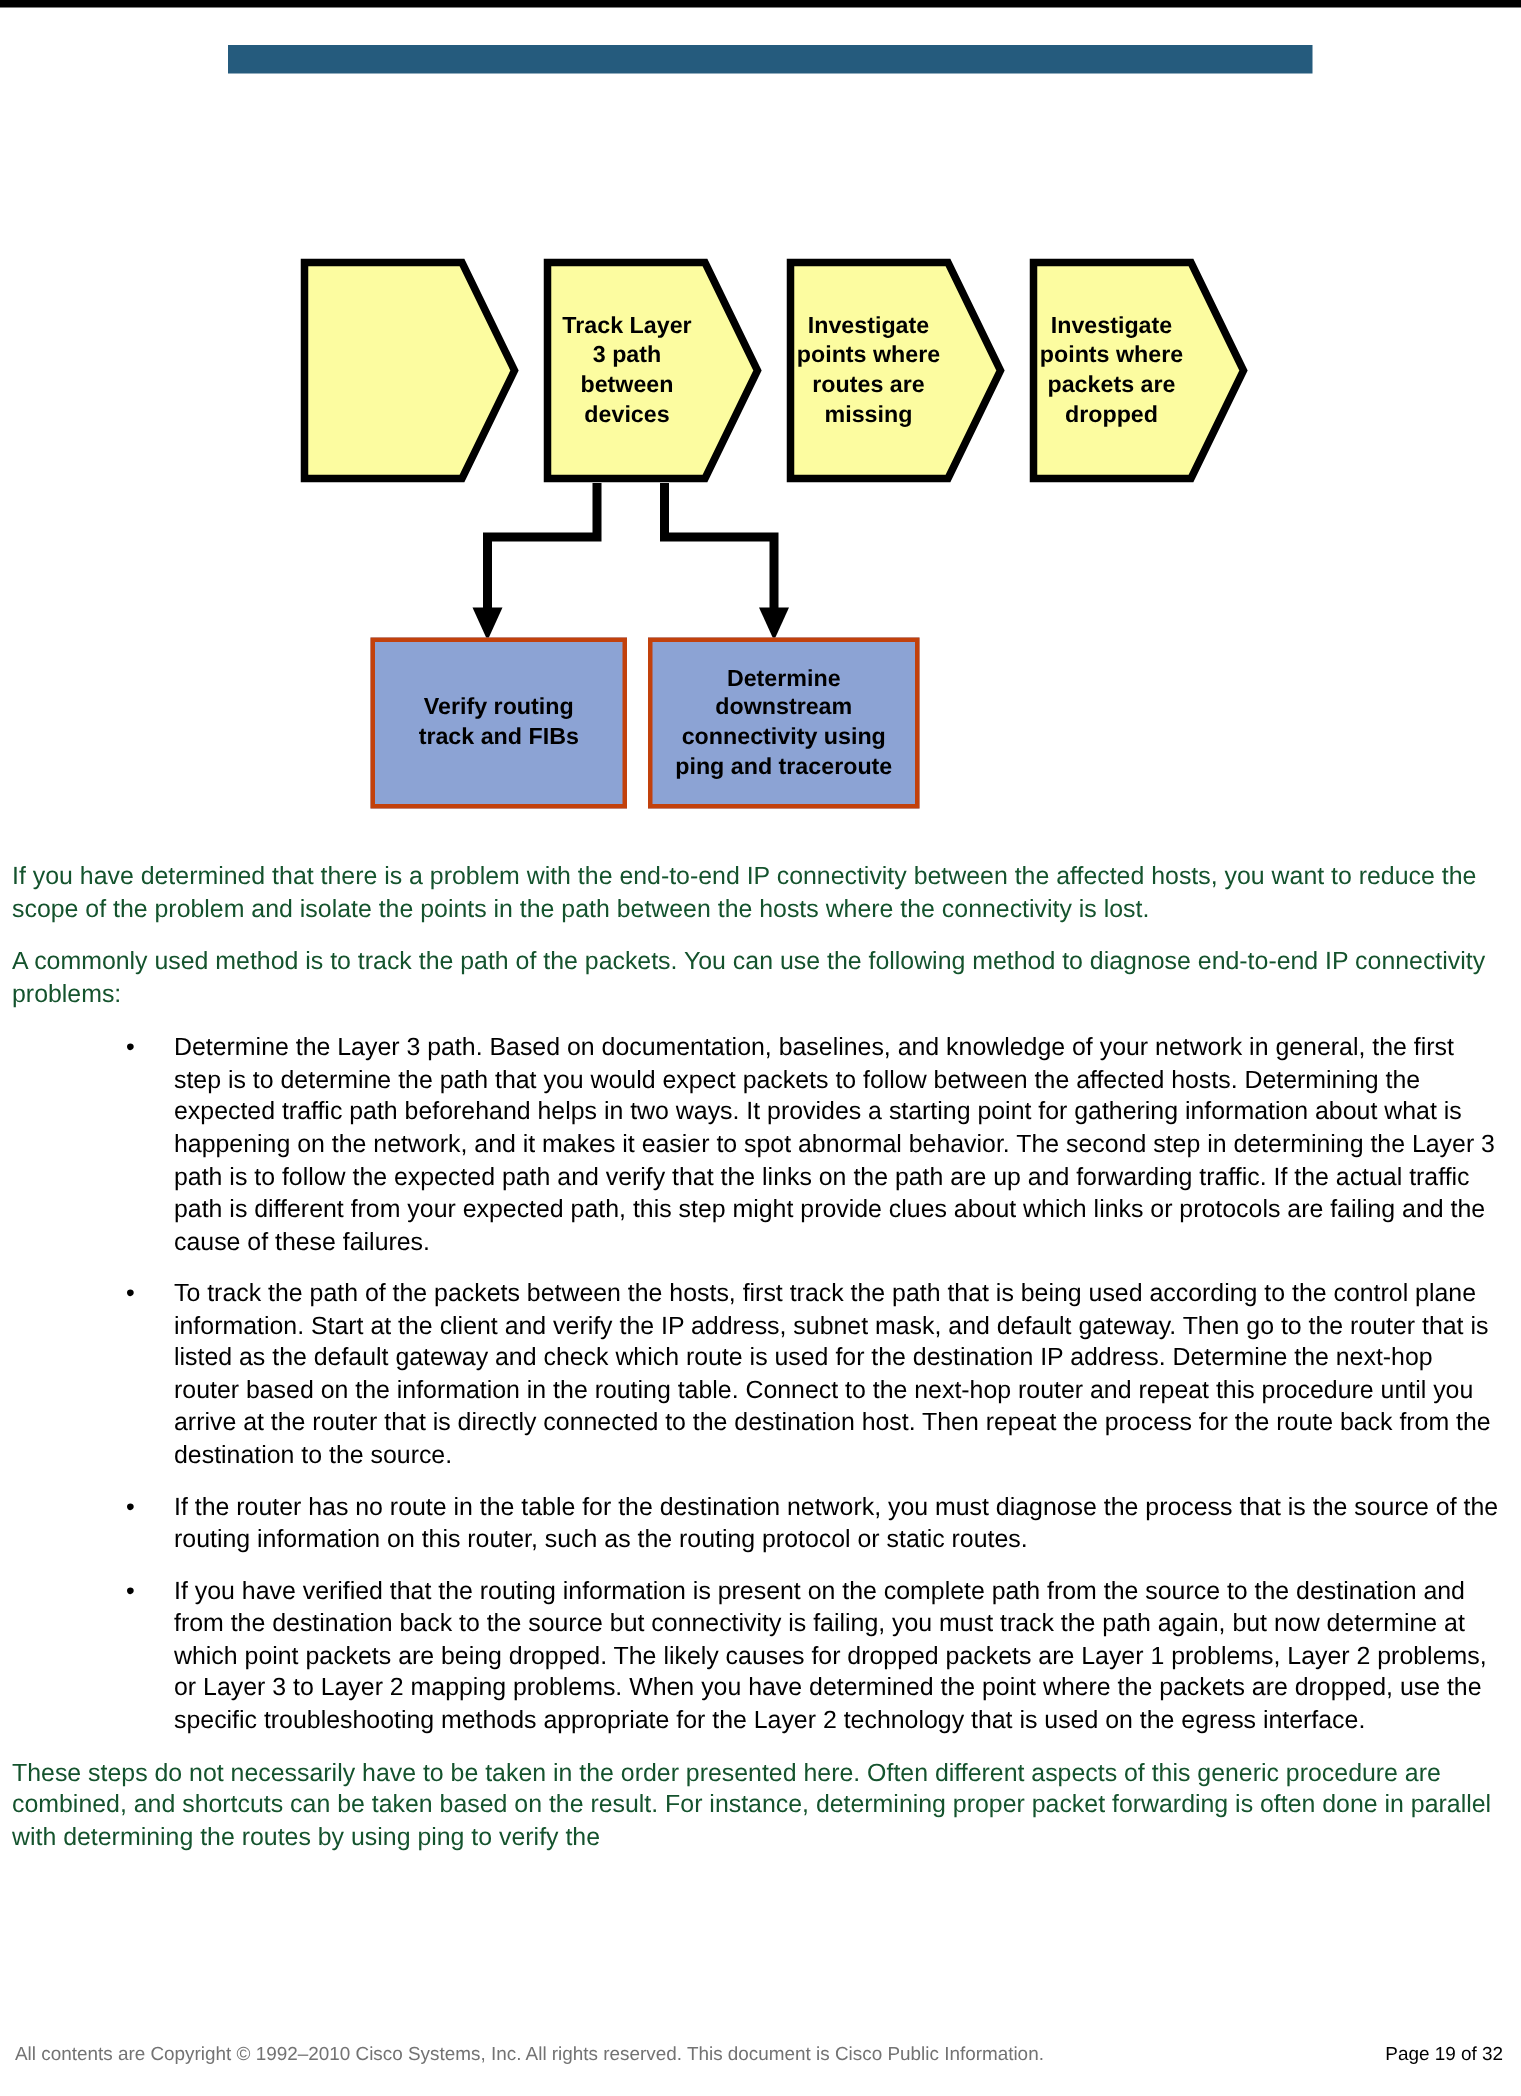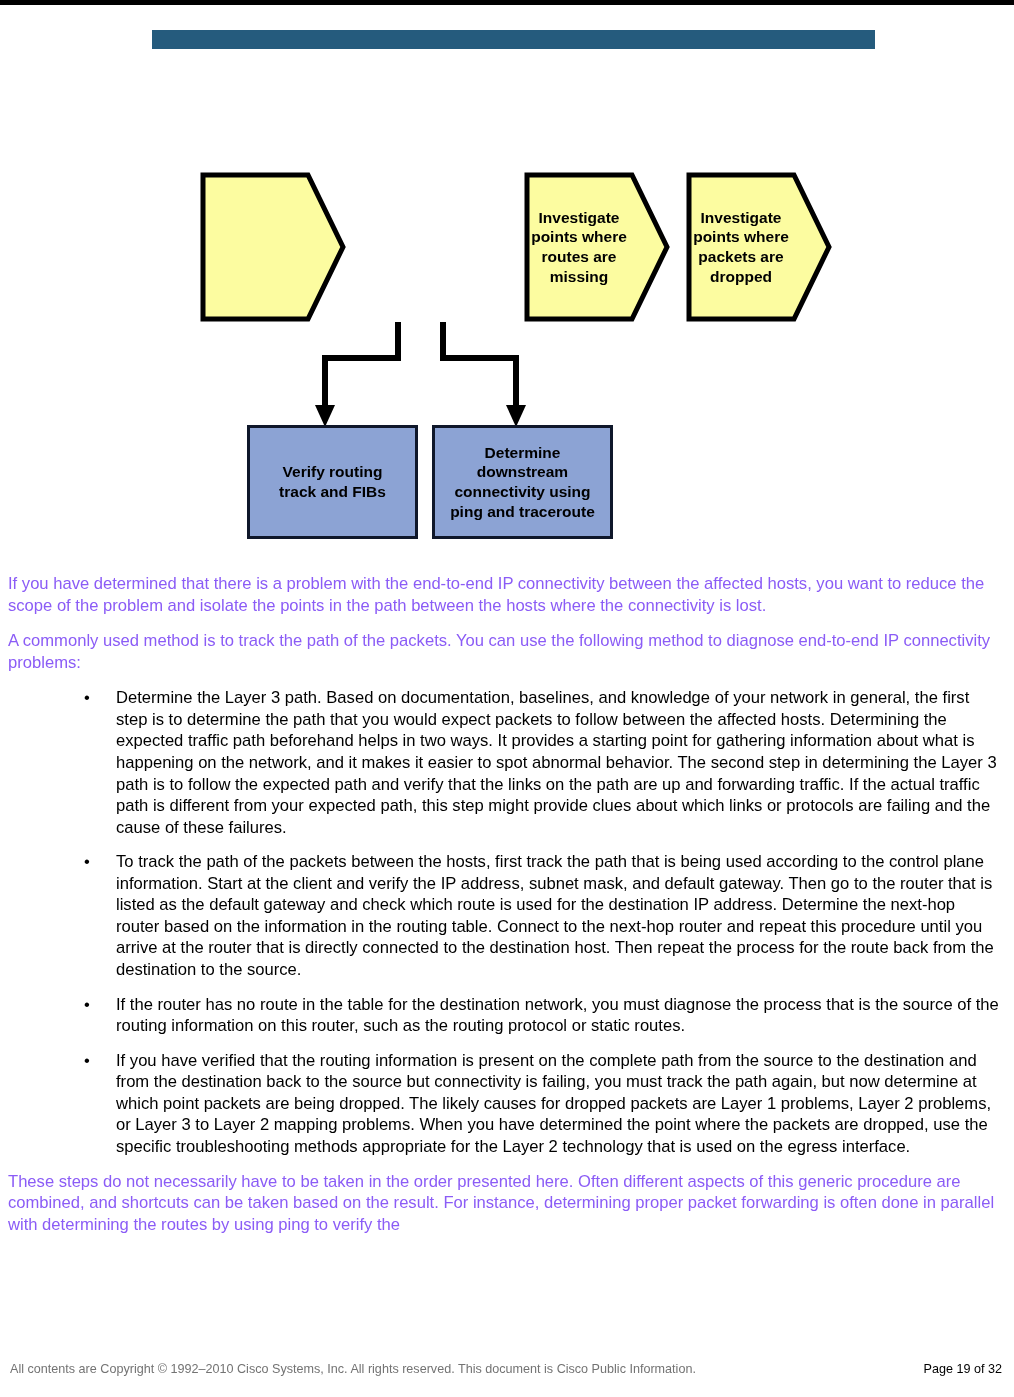--- a/index.html
+++ b/index.html
@@ -57,21 +57,21 @@
     text-align: center;
     font-size: 15.5px;
     font-weight: bold;
     line-height: 1.26;
     color: #000000;
   }
 
   .bluebox {
     position: absolute;
     background: #8CA3D4;
-    border: 3px solid #0f172a;
+    border: 3px solid #c2410c;
     box-sizing: border-box;
     display: flex;
     align-items: center;
     justify-content: center;
     text-align: center;
     font-size: 15.5px;
     font-weight: bold;
     line-height: 1.26;
     color: #000000;
   }
@@ -88,21 +88,21 @@
   #content {
     position: absolute;
     left: 8px;
     top: 573px;
     width: 1000px;
   }
   p.body {
     margin: 0 0 14px 0;
     font-size: 16.6px;
     line-height: 1.30;
-    color: #8b5cf6;
+    color: #14532d;
     text-align: left;
   }
   ul.bullets {
     list-style: none;
     margin: 0 0 6px 0;
     padding: 0;
   }
   ul.bullets li {
     position: relative;
     margin: 0 0 13px 0;
@@ -152,20 +152,29 @@
 <div id="header-blue-bar"></div>
 
 <div id="diagram">
 
   <div class="chev-wrap" style="left:200px; top:22px; width:146px; height:150px;">
     <svg class="chev-svg" width="146" height="150" viewBox="0 0 146 150">
       <polygon points="3,3 108,3 143,75 108,147 3,147" fill="#FCFCA0" stroke="#000000" stroke-width="5" stroke-linejoin="miter"></polygon>
     </svg>
   </div>
 
+  <div class="chev-wrap" style="left:362px; top:22px; width:146px; height:150px;">
+    <svg class="chev-svg" width="146" height="150" viewBox="0 0 146 150">
+      <polygon points="3,3 108,3 143,75 108,147 3,147" fill="#FCFCA0" stroke="#000000" stroke-width="5" stroke-linejoin="miter"></polygon>
+    </svg>
+    <div class="chev-label" style="left:4px; top:0; width:104px; height:150px; white-space:pre-line;">Track Layer
+3 path
+between
+devices</div>
+  </div>
 
   <div class="chev-wrap" style="left:524px; top:22px; width:146px; height:150px;">
     <svg class="chev-svg" width="146" height="150" viewBox="0 0 146 150">
       <polygon points="3,3 108,3 143,75 108,147 3,147" fill="#FCFCA0" stroke="#000000" stroke-width="5" stroke-linejoin="miter"></polygon>
     </svg>
     <div class="chev-label" style="left:-2px; top:0; width:114px; height:150px; white-space:pre-line;">Investigate
 points where
 routes are
 missing</div>
   </div>

